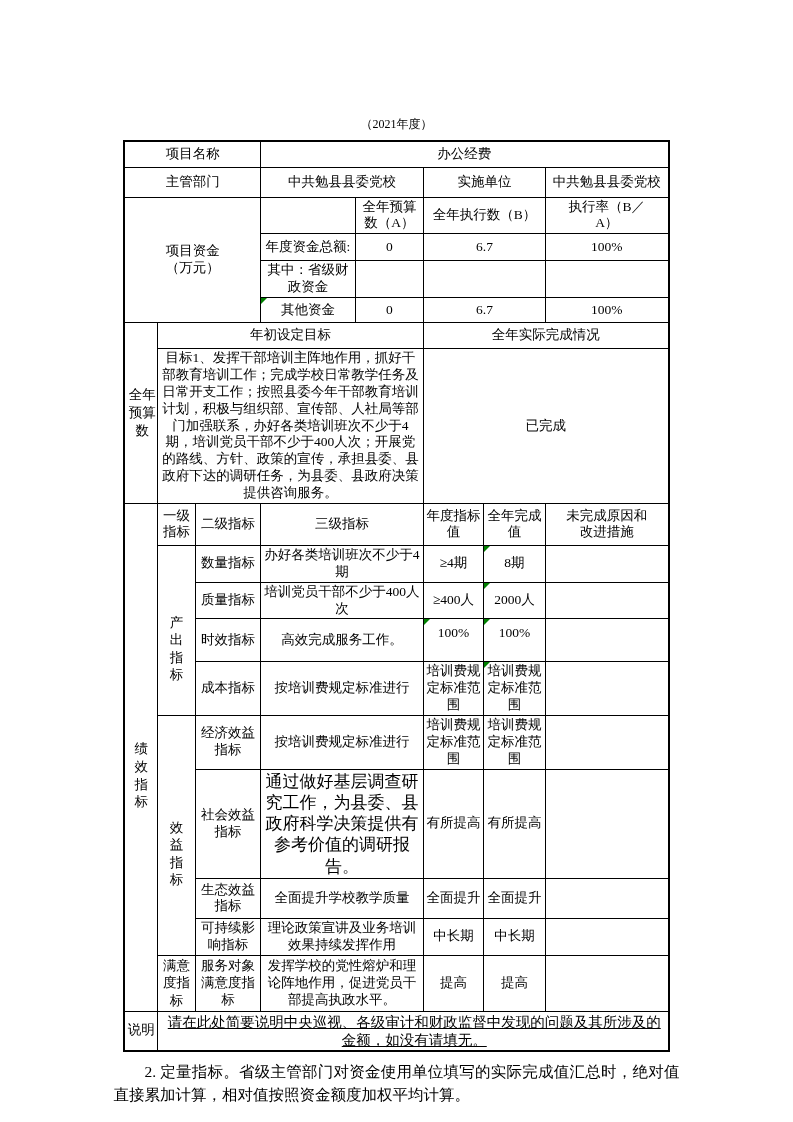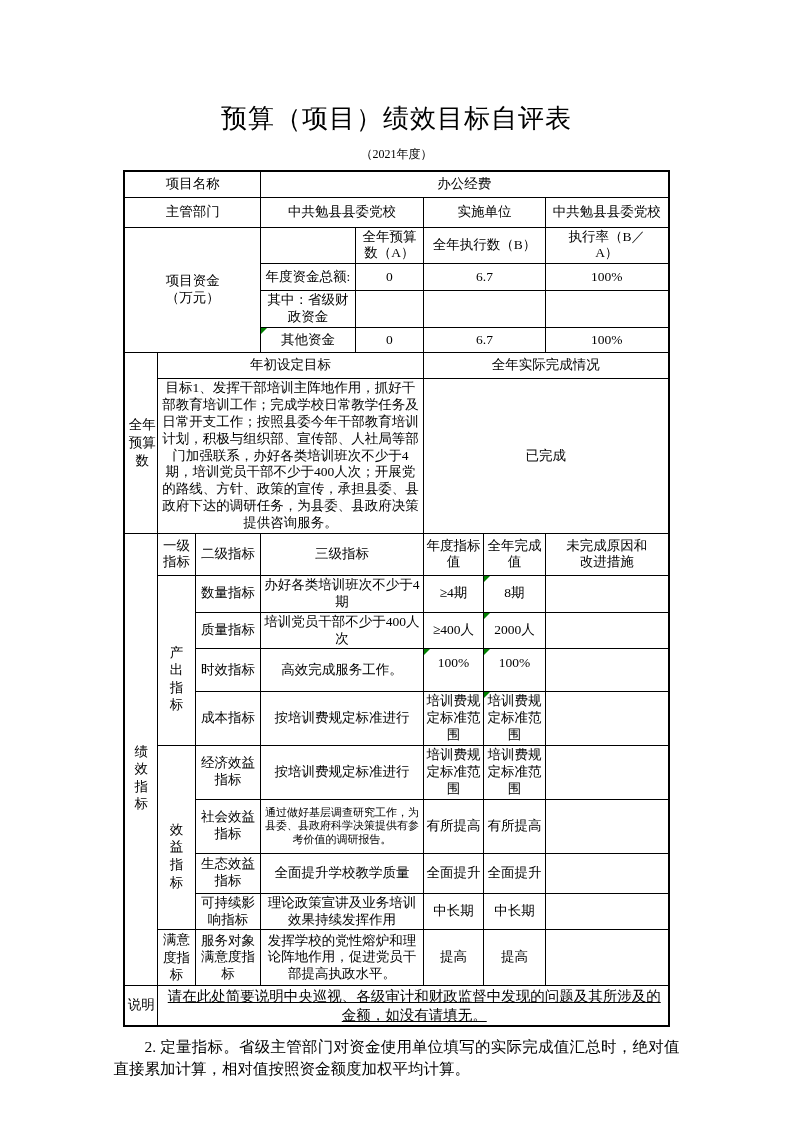--- a/index.html
+++ b/index.html
@@ -49,21 +49,20 @@
     font-size:15.5px;line-height:22.5px;text-align:justify;
   }
   .notes p{margin:0;}
   .notes p.ind{text-indent:2em;}
 </style>
 </head>
 <body>
 
 <div class="page">
 
-  <div class="title">预算（项目）绩效目标自评表</div>
   <div class="subtitle">（2021年度）</div>
 
   <table class="main">
     <colgroup>
       <col style="width:33px">
         <col style="width:38px">
         <col style="width:65px">
         <col style="width:95px">
       <col style="width:68px">
         <col style="width:60px">
@@ -164,21 +163,21 @@
     <tr style="height:33px">
       <td rowspan="4"><span class="v1">效益指标</span></td>
       <td>经济效益指标</td>
       <td colspan="2" class="l3">按培训费规定标准进行</td>
       <td class="sm">培训费规定标准范围</td>
       <td class="sm">培训费规定标准范围</td>
       <td></td>
     </tr>
     <tr style="height:54px">
       <td>社会效益指标</td>
-      <td colspan="2" class="l3" style="font-size:11px;">通过做好基层调查研究工作，为县委、县政府科学决策提供有参考价值的调研报告。</td>
+      <td colspan="2" class="l3" style="font-size:17px;">通过做好基层调查研究工作，为县委、县政府科学决策提供有参考价值的调研报告。</td>
       <td class="val">有所提高</td>
       <td class="val">有所提高</td>
       <td></td>
     </tr>
     <tr style="height:40px">
       <td>生态效益指标</td>
       <td colspan="2" class="l3">全面提升学校教学质量</td>
       <td class="val">全面提升</td>
       <td class="val">全面提升</td>
       <td></td>

